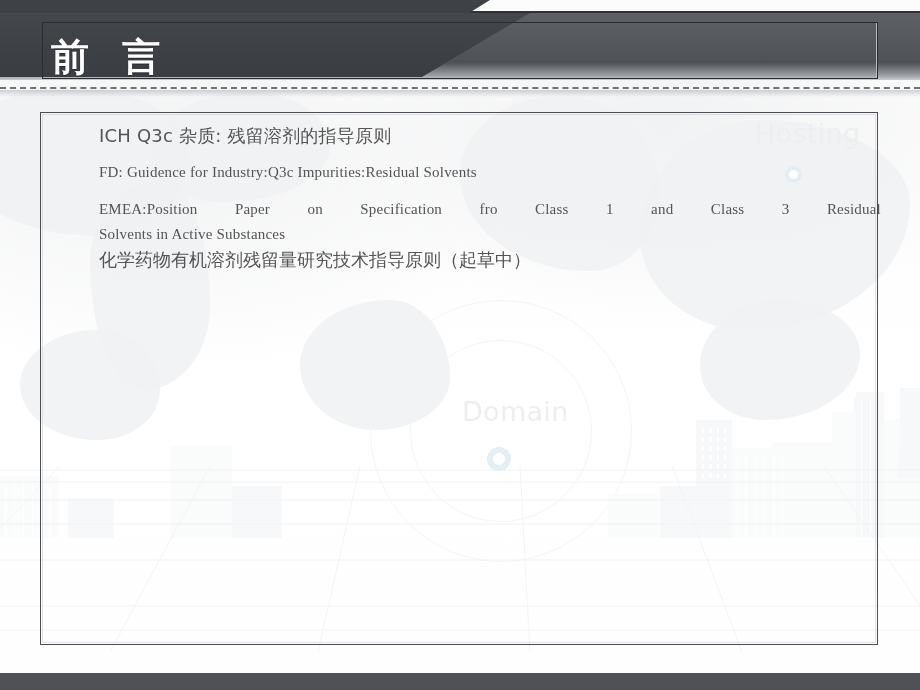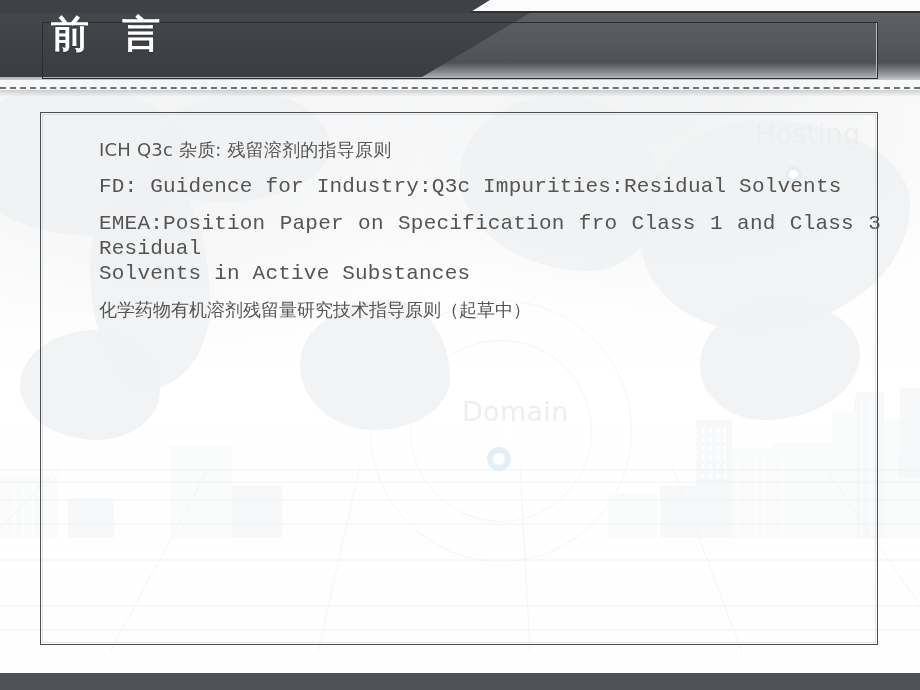--- a/index.html
+++ b/index.html
@@ -178,21 +178,21 @@
     left: 43px;
     top: 23px;
     width: 834px;
     height: 55px;
     border-right: 1px solid #b9bcc0;
     box-sizing: border-box;
   }
   .hdr-title {
     position: absolute;
     left: 51px;
-    top: 12px;
+    top: 35px;
     color: #ffffff;
     font-size: 38px;
     font-weight: bold;
     letter-spacing: 10px;
     font-family: "DejaVu Sans", sans-serif;
     line-height: 44px;
     text-shadow: 0 1px 1px rgba(0,0,0,.35);
   }
   .hdr-dashed {
     position: absolute;
@@ -256,34 +256,34 @@
     letter-spacing: .5px;
     white-space: nowrap;
   }
 
   .body-lines {
     margin-left: 44px;
     margin-top: 2px;
   }
   .line {
     color: #545454;
-    font-family: Liberation Mono, monospace;
-    font-size: 21px;
+    font-family: Liberation Serif, serif;
+    font-size: 15px;
     line-height: 25px;
     letter-spacing: .2px;
   }
   .line.cn {
     font-family: "DejaVu Sans", sans-serif;
     font-size: 18px;
   }
-  .line.l1 { margin-top: 16px; }
+  .line.l1 { margin-top: 2px; }
   .line.l2 { margin-top: 12px; }
   .line.l3 { margin-top: 12px; text-align: justify; text-align-last: justify; width: 782px; }
   .line.l3b { text-align: center; text-align-last: left; width: 782px; }
-  .line.l4 { margin-top: 11px; letter-spacing: 0; }
+  .line.l4 { letter-spacing: 0; }
 
   
   .footer-bar {
     position: absolute;
     left: 0;
     bottom: 0;
     width: 920px;
     height: 17px;
     background: #4f5156;
   }

